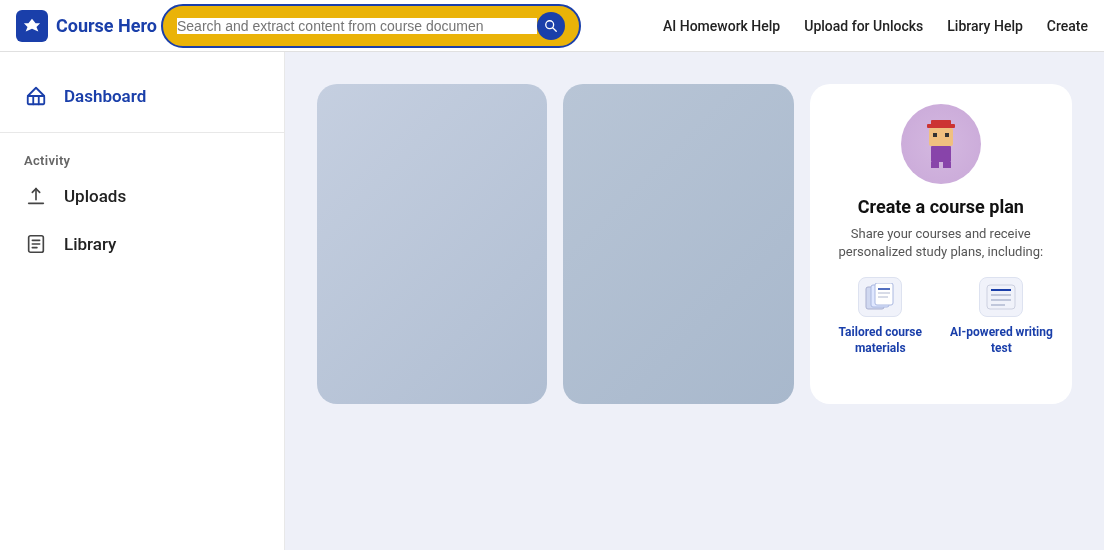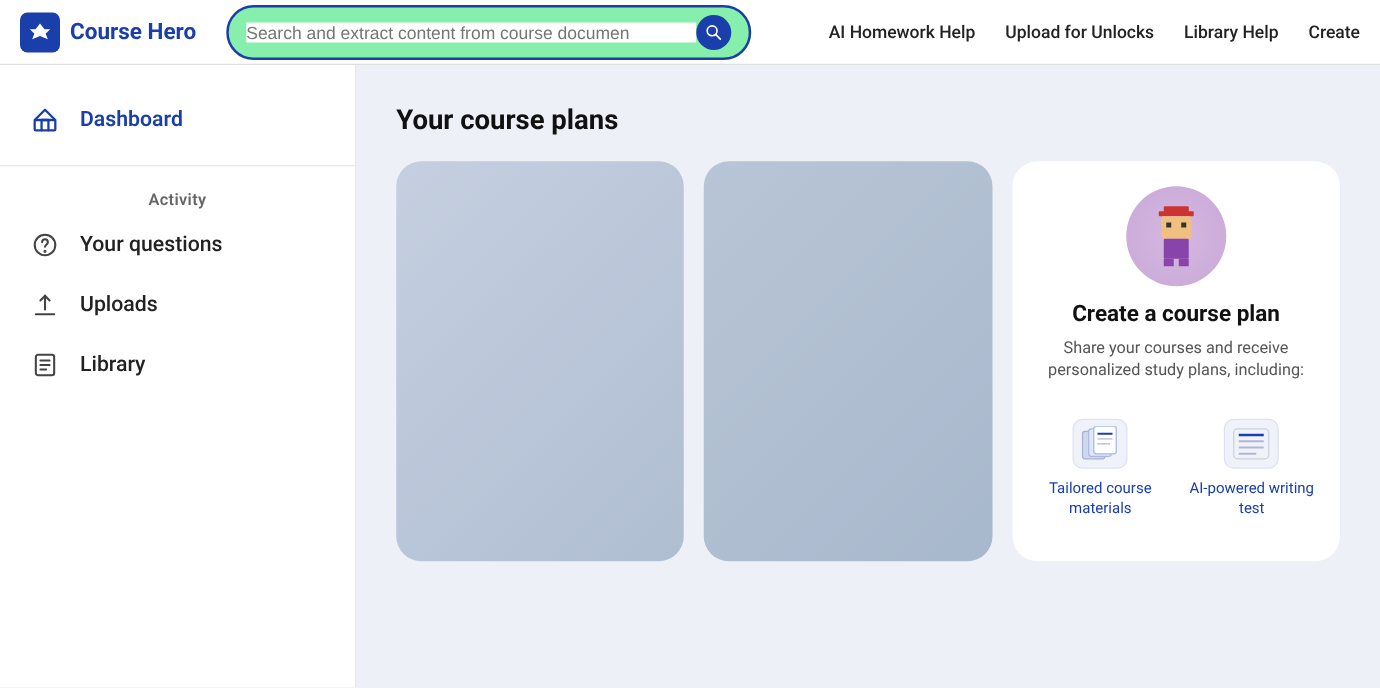--- a/index.html
+++ b/index.html
@@ -6,21 +6,21 @@
     body { font-family: -apple-system, BlinkMacSystemFont, 'Segoe UI', Roboto, sans-serif; background: #f0f2fa; width: 1104px; height: 550px; overflow: hidden; }
 
     
     .header {
       display: flex;
       align-items: center;
       background: #fff;
       border-bottom: 1px solid #e0e0e0;
       height: 52px;
       padding: 0 16px;
-      gap: 24px;
+      gap: 4px;
       position: fixed;
       top: 0; left: 0; right: 0;
       z-index: 100;
     }
     .logo {
       display: flex;
       align-items: center;
       gap: 8px;
       text-decoration: none;
       flex-shrink: 0;
@@ -41,21 +41,21 @@
       color: #1a3faa;
     }
     .search-bar {
       display: flex;
       align-items: center;
       border: 2px solid #1a3faa;
       border-radius: 24px;
       padding: 6px 14px;
       flex: 1;
       max-width: 420px;
-      background: #86efac;
+      background: #eab308;
     }
     .search-input {
       border: none;
       outline: none;
       font-size: 14px;
       color: #555;
       width: 100%;
     }
     .search-btn {
       background: #1a3faa;
@@ -93,21 +93,20 @@
     }
 
     
     .sidebar {
       width: 285px;
       background: #fff;
       border-right: 1px solid #e8e8e8;
       flex-shrink: 0;
       padding: 20px 0;
       height: 100%;
-      text-align: center;
     }
     .sidebar-item {
       display: flex;
       align-items: center;
       gap: 16px;
       padding: 12px 24px;
       cursor: pointer;
       border-radius: 0;
     }
     .sidebar-item.active { color: #1a3faa; }
@@ -127,21 +126,21 @@
     }
     .sidebar-divider {
       height: 1px;
       background: #e8e8e8;
       margin: 12px 0;
     }
     .sidebar-section-label {
       font-size: 13px;
       font-weight: 600;
       color: #666;
-      padding: 8px 36px 4px;
+      padding: 8px 24px 4px;
       letter-spacing: 0.3px;
     }
 
     
     .main-content {
       flex: 1;
       background: #eef0f8;
       overflow-y: auto;
       padding: 32px 32px 16px;
     }
@@ -188,21 +187,21 @@
       font-size: 18px;
       font-weight: 700;
       color: #111;
       margin-bottom: 8px;
       text-align: center;
     }
     .create-card-desc {
       font-size: 13px;
       color: #555;
       text-align: center;
-      margin-bottom: 29px;
+      margin-bottom: 16px;
       line-height: 1.4;
     }
     .create-card-features {
       display: flex;
       gap: 12px;
       width: 100%;
       justify-content: space-around;
     }
     .feature-item {
       display: flex;
@@ -218,21 +217,21 @@
       border-radius: 8px;
       display: flex;
       align-items: center;
       justify-content: center;
       border: 1px solid #dde2f0;
     }
     .feature-label {
       font-size: 12px;
       color: #1a3faa;
       text-align: center;
-      font-weight: 400;
+      font-weight: 700;
       line-height: 1.3;
     }
   </style>
 </head>
 <body>
 
 <header class="header">
   <a class="logo" href="#">
     <div class="logo-icon">
       <svg viewBox="0 0 20 20" fill="white" xmlns="http://www.w3.org/2000/svg">
@@ -272,30 +271,20 @@
           <rect x="3" y="12" width="18" height="9" rx="1" fill="none"></rect>
         </svg>
       </span>
       <span class="sidebar-item-label">Dashboard</span>
     </div>
 
     <div class="sidebar-divider"></div>
 
     <div class="sidebar-section-label">Activity</div>
 
-    <div class="sidebar-item">
-      <span class="sidebar-icon">
-        <svg width="22" height="22" viewBox="0 0 24 24" fill="none" stroke="#444" stroke-width="1.8" stroke-linecap="round">
-          <circle cx="12" cy="12" r="9"></circle>
-          <path d="M9.5 9.5a2.5 2.5 0 0 1 5 0c0 2-2.5 2.5-2.5 4"></path>
-          <circle cx="12" cy="17.5" r="0.5" fill="#444"></circle>
-        </svg>
-      </span>
-      <span class="sidebar-item-label">Your questions</span>
-    </div>
 
     <div class="sidebar-item">
       <span class="sidebar-icon">
         <svg width="22" height="22" viewBox="0 0 24 24" fill="none" stroke="#444" stroke-width="1.8" stroke-linecap="round">
           <line x1="12" y1="16" x2="12" y2="4"></line>
           <polyline points="8 8 12 4 16 8"></polyline>
           <line x1="4" y1="20" x2="20" y2="20"></line>
         </svg>
       </span>
       <span class="sidebar-item-label">Uploads</span>
@@ -308,21 +297,20 @@
           <line x1="8" y1="8" x2="16" y2="8"></line>
           <line x1="8" y1="12" x2="16" y2="12"></line>
           <line x1="8" y1="16" x2="13" y2="16"></line>
         </svg>
       </span>
       <span class="sidebar-item-label">Library</span>
     </div>
   </aside>
 
   <main class="main-content">
-    <h2 class="section-title">Your course plans</h2>
 
     <div class="cards-row">
 
       <div class="course-card course-card-blank"></div>
 
       <div class="course-card course-card-blank2"></div>
 
       <div class="course-card course-card-create">
         <div class="create-card-illustration">
 

